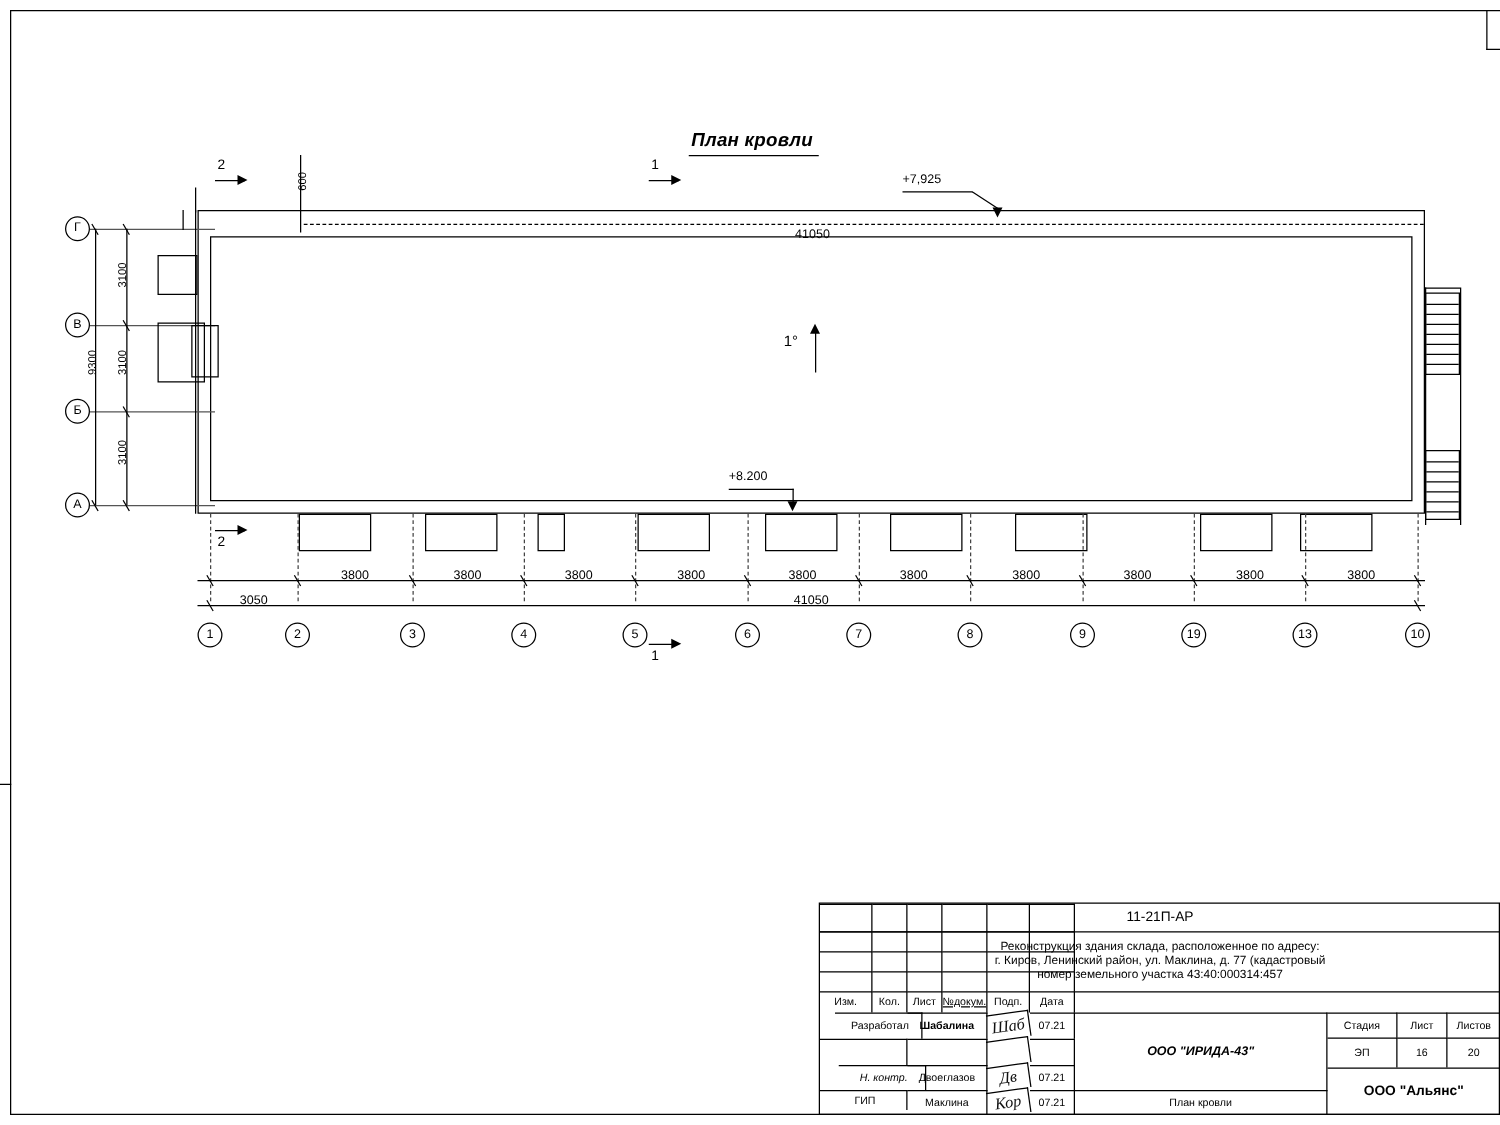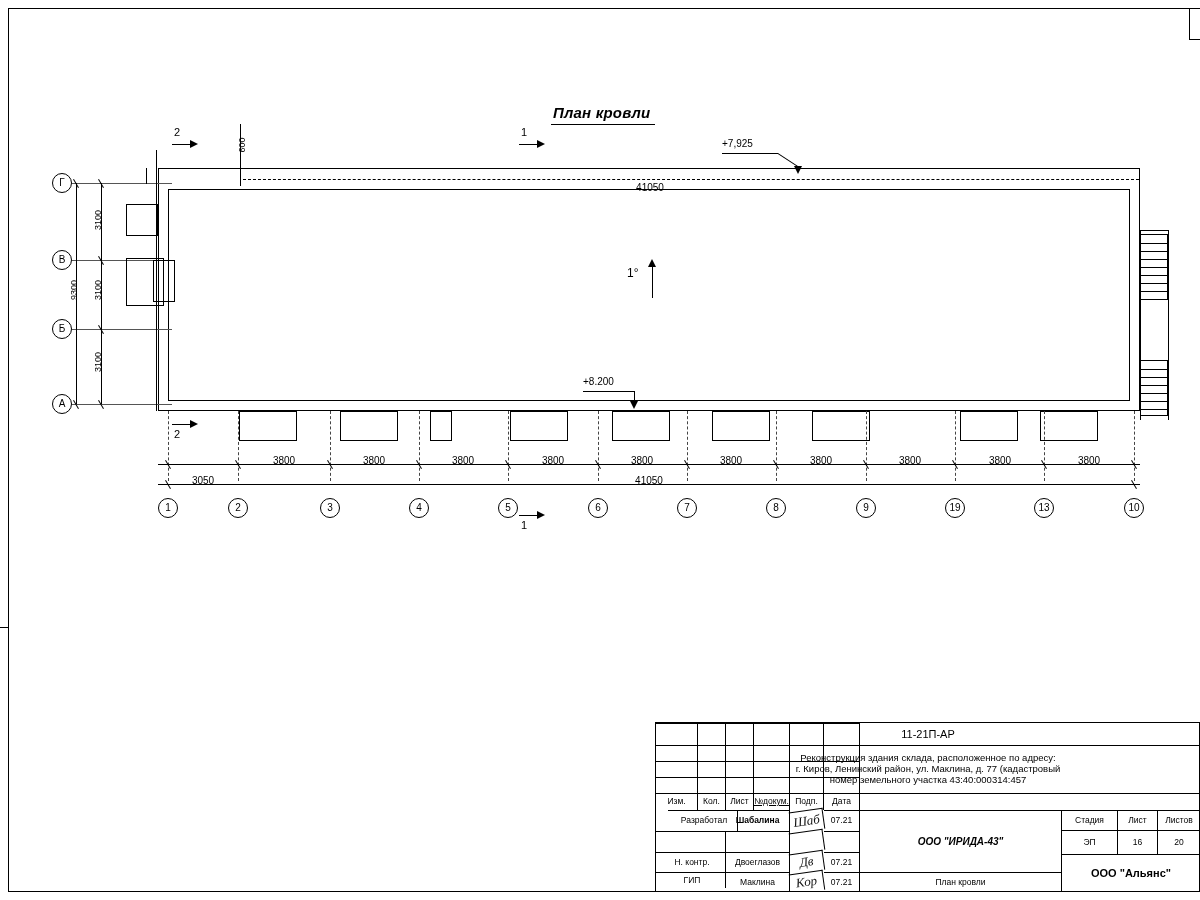--- a/index.html
+++ b/index.html
@@ -396,21 +396,21 @@
     <div class="cell bt br stamp-sm left-pad" style="left:12px; top:87px; width:70px; height:21px;">Разработал</div>
     <div class="cell bt br stamp-sm" style="left:70px; top:87px; width:64px; height:21px;font-weight:bold;">Шабалина</div>
     <div class="cell bt br sig" style="left:134px; top:87px; width:34px; height:21px;">Шаб</div>
     <div class="cell bt br stamp-sm" style="left:168px; top:87px; width:36px; height:21px;">07.21</div>
 
     <div class="cell bt br stamp-sm left-pad" style="left:0px; top:108px; width:70px; height:21px;"></div>
     <div class="cell bt br stamp-sm" style="left:70px; top:108px; width:64px; height:21px;"></div>
     <div class="cell bt br sig" style="left:134px; top:108px; width:34px; height:21px;"></div>
     <div class="cell bt br stamp-sm" style="left:168px; top:108px; width:36px; height:21px;"></div>
 
-    <div class="cell bt br stamp-sm left-pad" style="left:0px; top:129px; width:70px; height:20px;">Н. контр.</div>
+    <div class="cell bt br stamp-sm left-pad" style="left:15px; top:129px; width:70px; height:20px;font-style:italic;">Н. контр.</div>
     <div class="cell bt br stamp-sm" style="left:70px; top:129px; width:64px; height:20px;">Двоеглазов</div>
     <div class="cell bt br sig" style="left:134px; top:129px; width:34px; height:20px;">Дв</div>
     <div class="cell bt br stamp-sm" style="left:168px; top:129px; width:36px; height:20px;">07.21</div>
 
     <div class="cell bt br stamp-sm left-pad" style="left:0px; top:149px; width:70px; height:16px;">ГИП</div>
     <div class="cell bt br stamp-sm" style="left:70px; top:149px; width:64px; height:20px;">Маклина</div>
     <div class="cell bt br sig" style="left:134px; top:149px; width:34px; height:20px;">Кор</div>
     <div class="cell bt br stamp-sm" style="left:168px; top:149px; width:36px; height:20px;">07.21</div>
 
     <div class="cell bt br stamp-org" style="left:204px; top:87px; width:202px; height:62px;">ООО "ИРИДА-43"</div>

